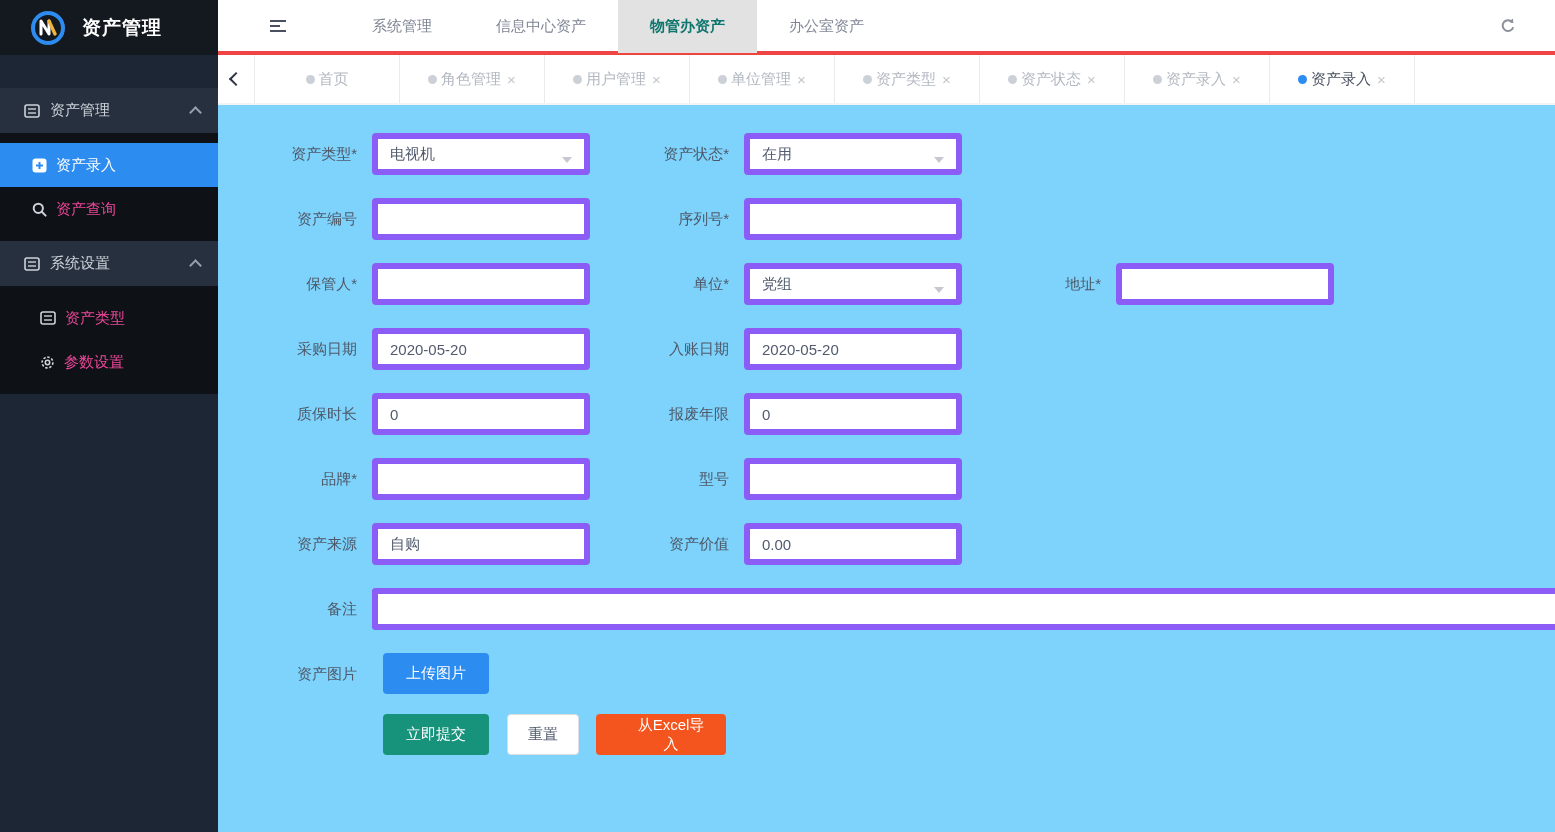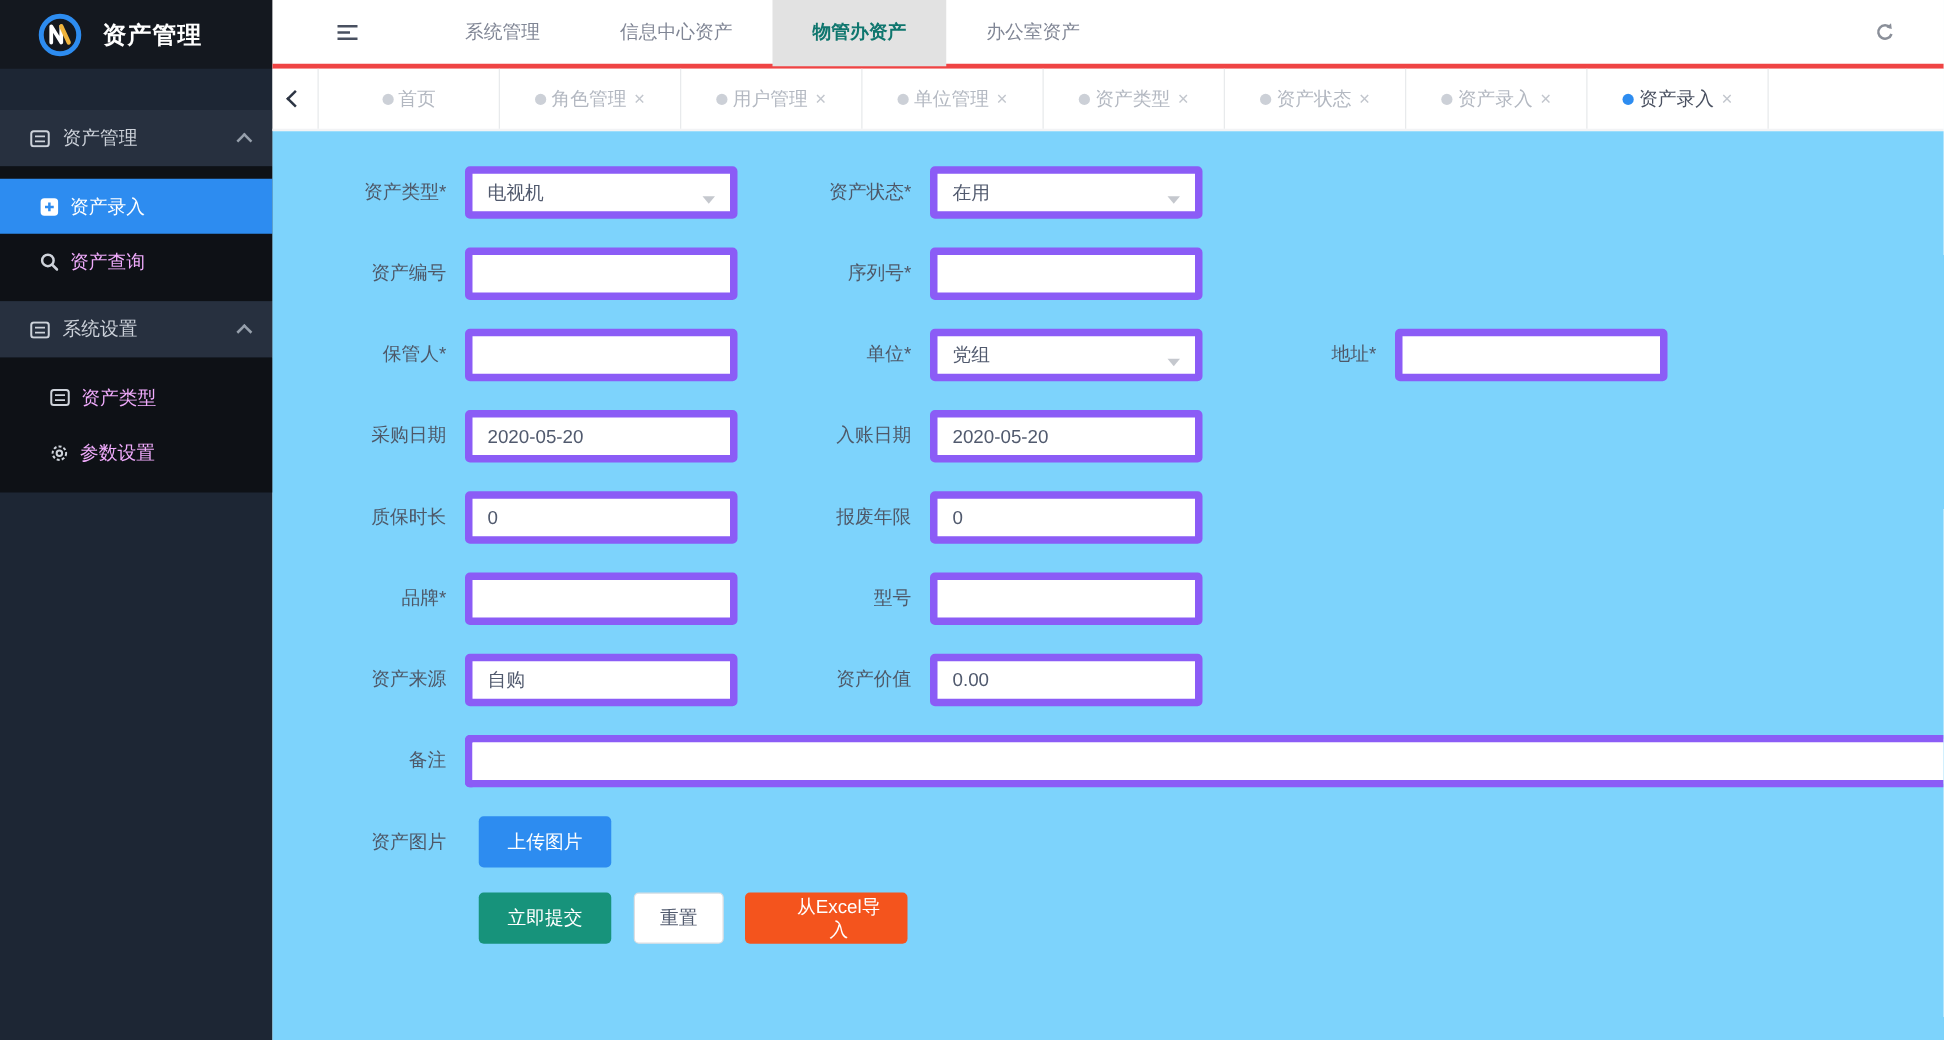--- a/index.html
+++ b/index.html
@@ -10,21 +10,21 @@
   
   .sidebar { width:218px; height:100%; background:#1d2634; flex:0 0 218px; display:flex; flex-direction:column;gap:20px; }
   .logo-area { height:55px; background:#14181f; display:flex; align-items:center; padding-left:28px; gap:14px; }
   .logo-title { color:#fff; font-size:19px; font-weight:bold; letter-spacing:1px; }
   .menu { padding-top:13px; }
   .menu-group-header { height:45px; display:flex; align-items:center; padding:0 18px 0 24px;
     background:#27303f; color:#cdd2da; font-size:15px; cursor:pointer; }
   .menu-group-header .glabel { margin-left:10px; flex:1; }
   .submenu { background:#0e1116; padding:10px 0; }
   .submenu-item { height:44px; display:flex; align-items:center; padding-left:32px; gap:9px;
-    color:#f0abfc; font-size:15px; cursor:pointer; }
+    color:#ec4899; font-size:15px; cursor:pointer; }
   .submenu-item.active { background:#2d8cf0; color:#fff; }
   .submenu-item.lvl2 { padding-left:40px; }
   .chev-up { width:9px; height:9px; border-left:2px solid #97a0ac; border-top:2px solid #97a0ac;
     transform:rotate(45deg); margin-top:3px; }
 
   
   .main { flex:1; display:flex; flex-direction:column; min-width:0; }
 
   .topbar { height:55px; background:#fff; display:flex; align-items:center; border-bottom:4px solid #ef4444; }
   .collapse-btn { margin-left:50px; cursor:pointer; display:flex; align-items:center; }

